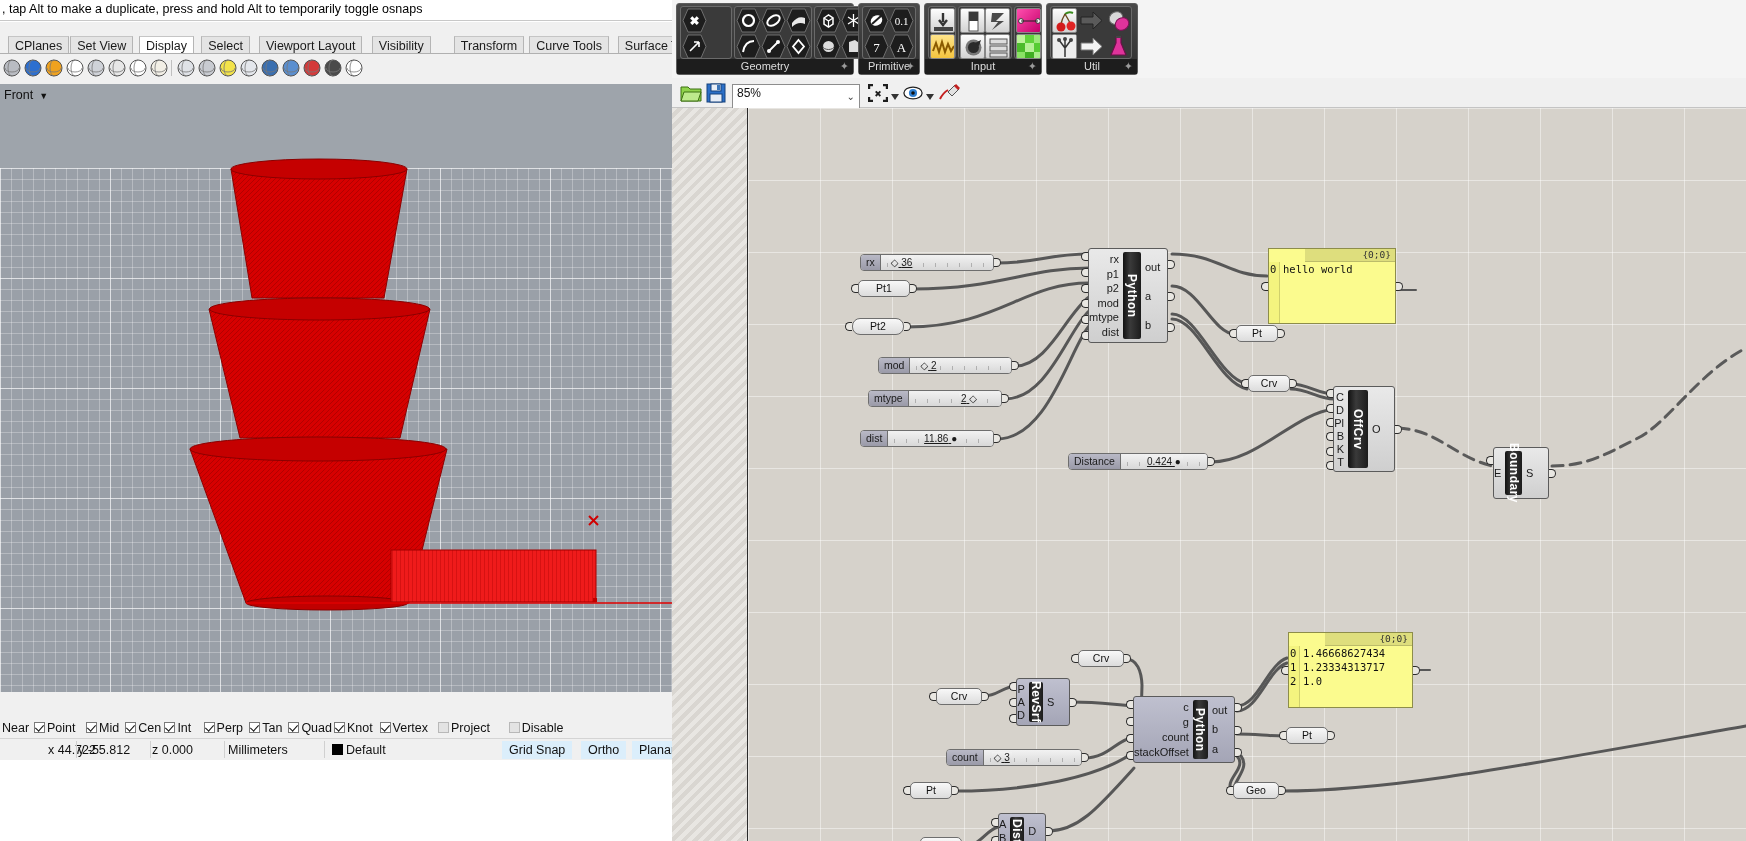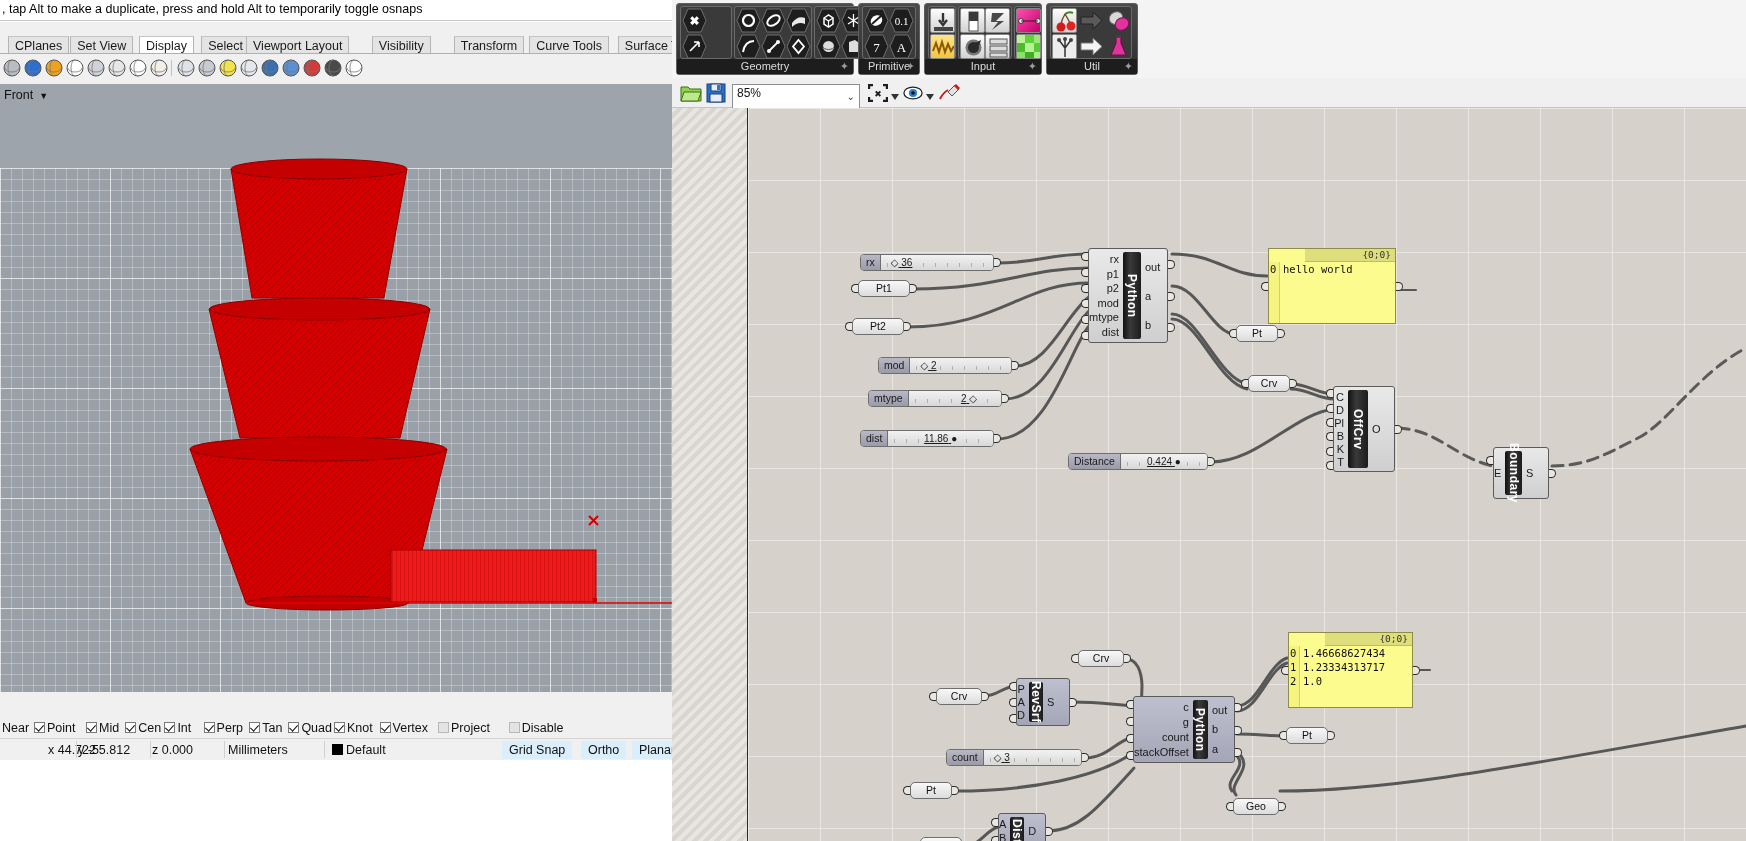--- a/index.html
+++ b/index.html
@@ -189,21 +189,21 @@
   <div id="rhino">
 
     <div class="cmdline">, tap Alt to make a duplicate, press and hold Alt to temporarily toggle osnaps</div>
     <div class="cmdsep"></div>
 
     <div class="tabbar" id="rhino-tabs">
         <div class="tab" style="left: 8px;">CPlanes</div>
         <div class="tab" style="left: 70.2px;">Set View</div>
         <div class="tab active" style="left: 139px;">Display</div>
         <div class="tab" style="left: 201.2px;">Select</div>
-        <div class="tab" style="left: 246px;">Viewport Layout</div>
+        <div class="tab" style="left: 259px;">Viewport Layout</div>
         <div class="tab" style="left: 371.8px;">Visibility</div>
         <div class="tab" style="left: 453.8px;">Transform</div>
         <div class="tab" style="left: 529.2px;">Curve Tools</div>
         <div class="tab" style="left: 617.8px;">Surface Tools</div>
         <div class="tab" style="left: 719.6px;">Solid Tools</div>
       </div>
     <div class="tabstrip-line"></div>
 
     <div class="rhino-toolbar" id="rhino-toolbar">
         <div class="rt-icon" style="left: 2px;"><svg viewBox="0 0 20 20" width="20" height="20">
@@ -686,21 +686,21 @@
               </div>
             </div>
             <div class="port r" style="right:-7px;top:4px;"></div>
           </div>
           <div class="ghw" style="left: 110px; top: 172px; width: 52px; height: 17px;">
             <div class="capsule" style="left:0;top:0;width:52px;"><span>Pt1</span></div>
             <div class="port l" style="left:-7px;top:4px;"></div>
             <div class="port r" style="right:-7px;top:4px;"></div>
           </div>
           <div class="ghw" style="left: 104px; top: 210px; width: 52px; height: 17px;">
-            <div class="capsule" style="left:0;top:0;width:52px;"><span>Pt2</span></div>
+            <div class="capsule" style="left:0;top:0;width:52px;border-radius:8px;"><span>Pt2</span></div>
             <div class="port l" style="left:-7px;top:4px;"></div>
             <div class="port r" style="right:-7px;top:4px;"></div>
           </div>
           <div class="ghw" style="left: 130px; top: 249px; width: 134px; height: 17px;">
             <div class="slider" style="left:0;top:0;width:134px;">
               <div class="nm">mod</div>
               <div class="trk">
                 <div class="ticks"></div>
                 <div class="val" style="position:absolute;left:8px;"><span class="grip">◇</span> <span>2</span></div>
               </div>
@@ -910,21 +910,21 @@
             <div class="port r" style="right:-7px;top:4px;"></div>
           </div>
           <div class="ghw" style="left: 172px; top: 729px; width: 42px; height: 17px;">
             <div class="capsule" style="left:0;top:0;width:42px;"><span>Pt</span></div>
           </div>
           <div class="ghw" style="left: 538px; top: 619px; width: 42px; height: 17px;">
             <div class="capsule" style="left:0;top:0;width:42px;"><span>Pt</span></div>
             <div class="port l" style="left:-7px;top:4px;"></div>
             <div class="port r" style="right:-7px;top:4px;"></div>
           </div>
-          <div class="ghw" style="left: 485px; top: 690px; width: 46px; height: 17px;">
+          <div class="ghw" style="left: 485px; top: 674px; width: 46px; height: 17px;">
             <div class="capsule" style="left:0;top:0;width:46px;"><span>Geo</span></div>
             <div class="port l" style="left:-7px;top:4px;"></div>
             <div class="port r" style="right:-7px;top:4px;"></div>
           </div>
           <div class="ghw" style="left: 250px; top: 705px; width: 48px; height: 36px;">
             <div class="comp blue" style="left:0;top:0;width:48px;height:36px;">
               <div class="side in" style="flex:1;">
                 <div>A</div>
                 <div>B</div>
               </div>

